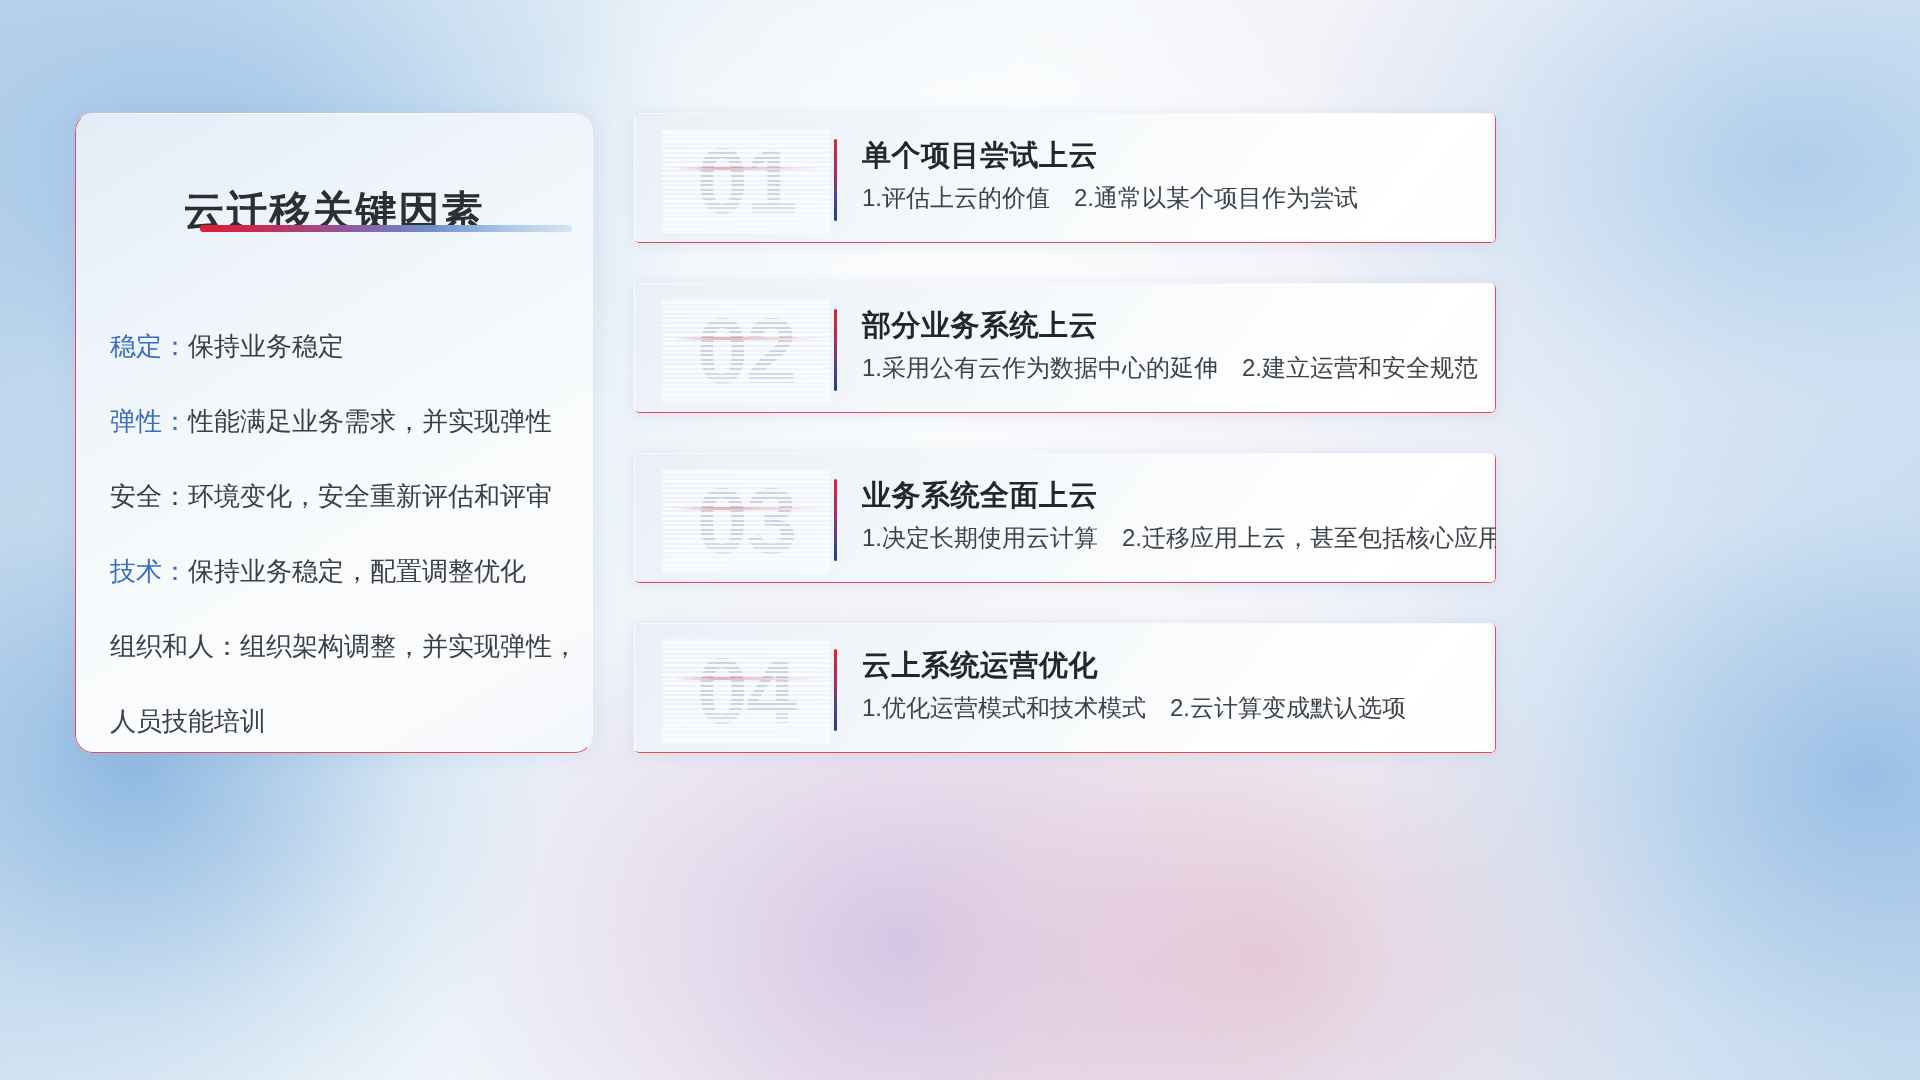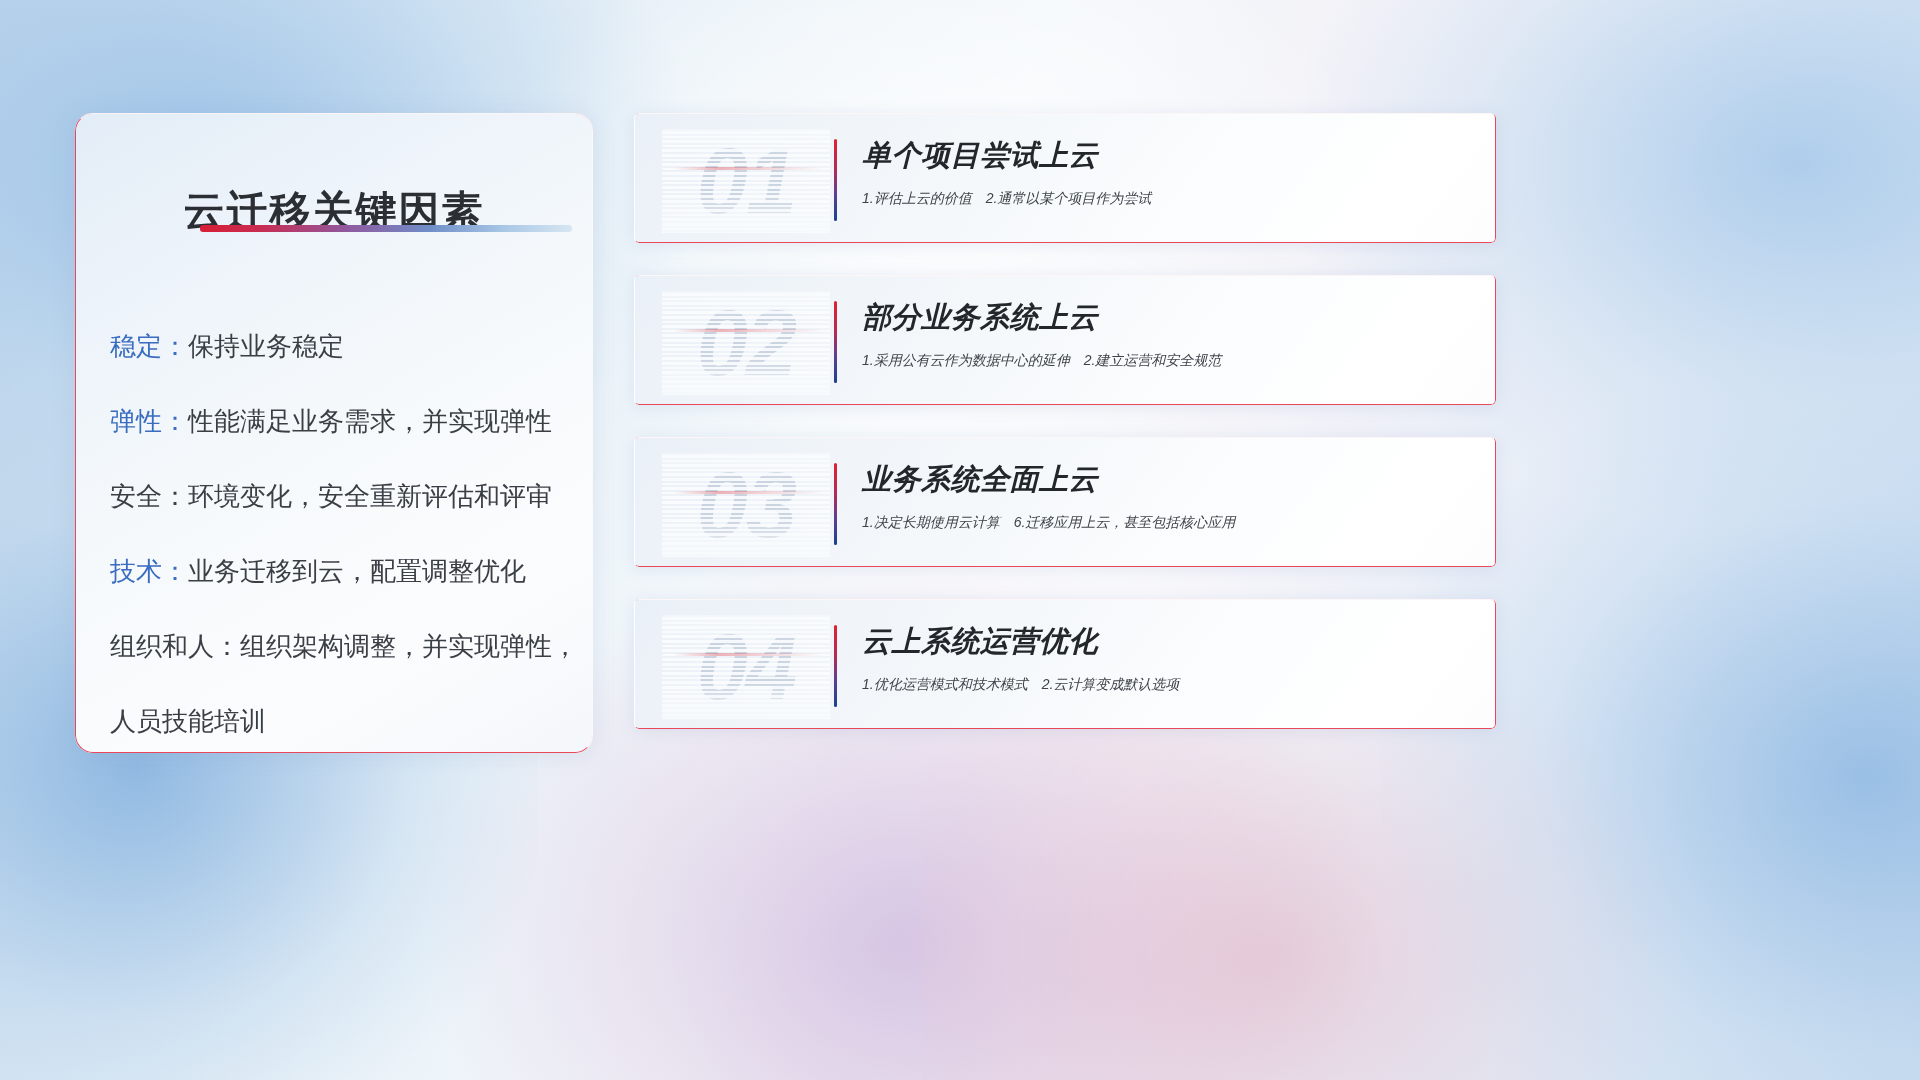--- a/index.html
+++ b/index.html
@@ -50,24 +50,23 @@
   #factor-list{position:absolute;left:35px;top:196px;right:18px;}
   .factor-row{font-size:26px;line-height:75px;color:#3a3f45;white-space:nowrap;}
   .factor-row .lab{font-weight:400;margin-top:28px;}
   .lab.blue{color:#3a6cc0;}
   .lab.grey{color:#3a3f45;}
   .factor-row .txt{color:#3a3f45;margin-top:36px;}
 
   
   #cards{position:absolute;left:634px;top:113px;width:862px;}
   .card{
-    position:relative;height:130px;margin-bottom:32px;border-radius:5px;overflow:hidden;
+    position:relative;height:130px;margin-bottom:40px;border-radius:5px;overflow:hidden;
     background:linear-gradient(128deg,#eaf0f7 0%,#f2f6fa 30%,#fafcfd 62%,#ffffff 86%,#fdfdfe 100%);
     box-shadow:0 2px 16px rgba(120,150,190,.16);
-    font-style:italic;
   }
   .card .c-edge{
     position:absolute;inset:0;border-radius:5px;pointer-events:none;
     border:1.3px solid transparent;
     border-right-color:#e8485a;border-bottom-color:#e8485a;border-top-color:rgba(232,72,90,.55);
   }
   .card .c-edge-w{
     position:absolute;inset:0;border-radius:5px;pointer-events:none;
     border:1px solid rgba(255,255,255,.9);border-right-color:transparent;border-bottom-color:transparent;
   }
@@ -89,21 +88,21 @@
   .ghost-tint{
     position:absolute;left:40px;top:54px;width:150px;height:3px;pointer-events:none;
     background:linear-gradient(90deg,rgba(216,60,70,0) 0%,rgba(216,60,70,.38) 30%,rgba(216,60,70,.20) 60%,rgba(216,60,70,0) 100%);
   }
   .divider{
     position:absolute;left:200px;top:26px;width:3px;height:82px;border-radius:2px;
     background:linear-gradient(180deg,#e02030 0%,#b42a56 38%,#5a3f93 68%,#1c3f8f 100%);
   }
   .c-text{position:absolute;left:228px;top:22px;right:24px;}
   .c-title{font-size:29px;font-weight:700;color:#23272b;line-height:40px;letter-spacing:.5px;}
-  .c-desc{font-size:14px;color:#3e4349;line-height:30px;margin-top:8px;white-space:nowrap;}
+  .c-desc{font-size:24px;color:#3e4349;line-height:30px;margin-top:8px;white-space:nowrap;}
 </style>
 </head>
 <body>
 
 <div id="bg">
   <div class="bgL bg-base"></div>
   <div class="bgL bg-g1"></div>
   <div class="bgL bg-g2"></div>
   <div class="bgL bg-g5"></div>
   <div class="bgL bg-g6"></div>
@@ -124,21 +123,21 @@
     <div class="factor-row">
       <span class="lab blue">稳定：</span><span class="txt">保持业务稳定</span>
     </div>
     <div class="factor-row">
       <span class="lab blue">弹性：</span><span class="txt">性能满足业务需求，并实现弹性</span>
     </div>
     <div class="factor-row">
       <span class="lab grey">安全：</span><span class="txt">环境变化，安全重新评估和评审</span>
     </div>
     <div class="factor-row">
-      <span class="lab blue">技术：</span><span class="txt">业务迁移到云，配置调整优化</span>
+      <span class="lab blue">技术：</span><span class="txt">保持业务稳定，配置调整优化</span>
     </div>
     <div class="factor-row">
       <span class="lab grey">组织和人：</span><span class="txt">组织架构调整，并实现弹性，</span>
     </div>
     <div class="factor-row">
       <span class="txt">人员技能培训</span>
     </div>
   </div>
 </section>
 
@@ -175,21 +174,21 @@
   <article class="card">
     <div class="c-edge"></div>
     <div class="c-edge-w"></div>
     <div class="ghost-num">03</div>
     <div class="ghost-mask"></div>
     <div class="ghost-fade"></div>
     <div class="ghost-tint"></div>
     <div class="divider"></div>
     <div class="c-text">
       <div class="c-title">业务系统全面上云</div>
-      <div class="c-desc">1.决定长期使用云计算　6.迁移应用上云，甚至包括核心应用</div>
+      <div class="c-desc">1.决定长期使用云计算　2.迁移应用上云，甚至包括核心应用</div>
     </div>
   </article>
 
   <article class="card">
     <div class="c-edge"></div>
     <div class="c-edge-w"></div>
     <div class="ghost-num">04</div>
     <div class="ghost-mask"></div>
     <div class="ghost-fade"></div>
     <div class="ghost-tint"></div>

